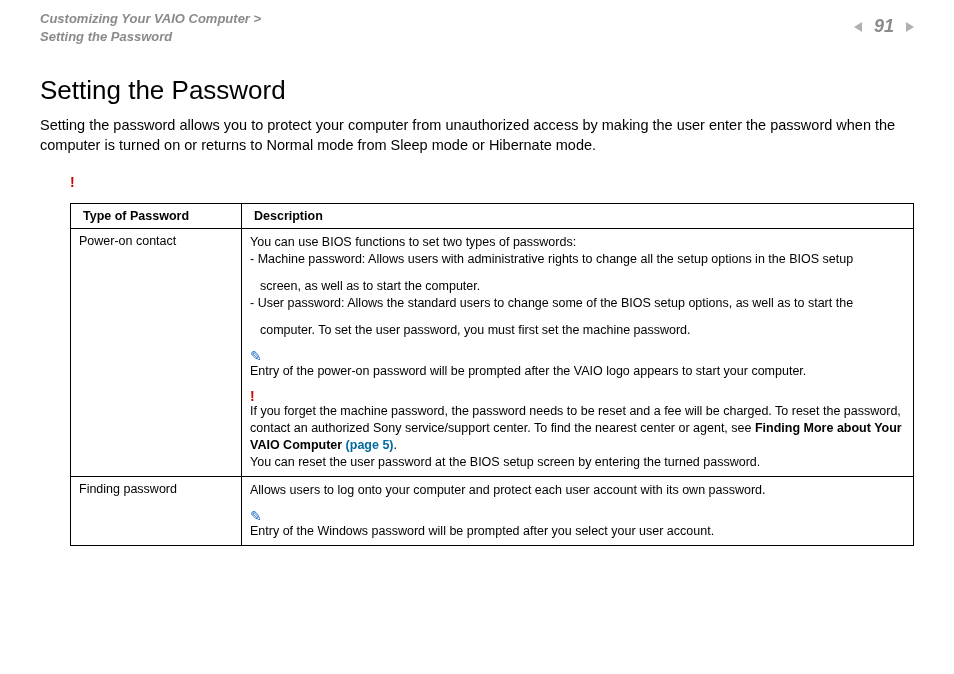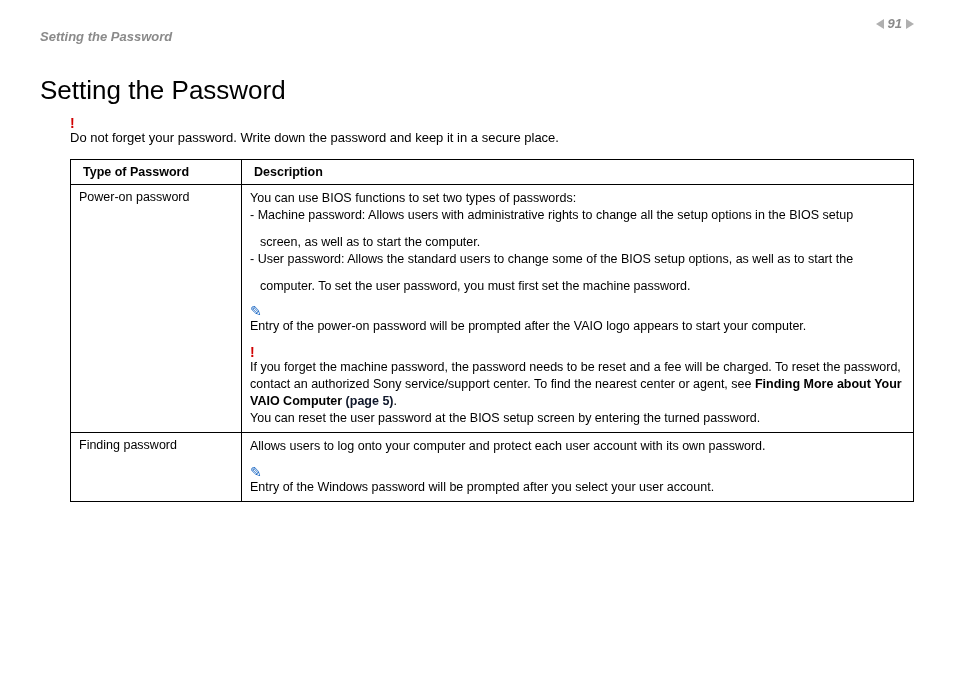--- a/index.html
+++ b/index.html
@@ -21,22 +21,22 @@
   .breadcrumb {
     font-size: 13px;
     font-weight: bold;
     font-style: italic;
     color: #8a8a8a;
     line-height: 1.35;
   }
   .pager {
     display: flex;
     align-items: center;
-    gap: 4px;
-    font-size: 13px;
+    gap: 12px;
+    font-size: 18px;
     font-weight: bold;
     font-style: italic;
     color: #8a8a8a;
     margin-top: 6px;
   }
   .arrow-left, .arrow-right {
     width: 0; height: 0;
     border-top: 5px solid transparent;
     border-bottom: 5px solid transparent;
     display: inline-block;
@@ -87,56 +87,56 @@
   }
   th {
     font-weight: bold;
     background: #fff;
     padding-left: 12px;
   }
   th.col-type { width: 150px; }
   .desc-line { margin: 0; line-height: 1.35; }
   .indent { padding-left: 10px; margin-top: 10px; }
   .spacer { height: 10px; }
-  .link { color: #0f172a; font-weight: bold; }
+  .link { color: #0369a1; font-weight: bold; }
   .bold { font-weight: bold; }
 </style>
 </head>
 <body>
 
 <div class="header">
   <div class="breadcrumb">
-    <br>
+    <span>Customizing Your VAIO Computer &gt;</span><br>
     <span>Setting the Password</span>
   </div>
   <div class="pager">
     <span class="arrow-left"></span>
     <span>91</span>
     <span class="arrow-right"></span>
   </div>
 </div>
 
 <div class="content">
   <h1>Setting the Password</h1>
+  <div class="intro">Setting the password allows you to protect your computer from unauthorized access by making the user enter the password when the computer is turned on or returns to Normal mode from Sleep mode or Hibernate mode.</div>
 
   <div class="warn-block">
     <div class="bang">!</div>
-    <div>Do not forget your password. Write down the password and keep it in a secure place.</div>
   </div>
 
   <table>
     <thead>
       <tr>
         <th class="col-type">Type of Password</th>
         <th>Description</th>
       </tr>
     </thead>
     <tbody>
       <tr>
-        <td>Power-on password</td>
+        <td>Power-on contact</td>
         <td>
           <p class="desc-line">You can use BIOS functions to set two types of passwords:</p>
           <p class="desc-line">- Machine password: Allows users with administrative rights to change all the setup options in the BIOS setup</p>
           <p class="desc-line indent">screen, as well as to start the computer.</p>
           <p class="desc-line">- User password: Allows the standard users to change some of the BIOS setup options, as well as to start the</p>
           <p class="desc-line indent">computer. To set the user password, you must first set the machine password.</p>
           <div class="spacer"></div>
           <div class="note-pencil">✎</div>
           <p class="desc-line">Entry of the power-on password will be prompted after the VAIO logo appears to start your computer.</p>
           <div class="spacer"></div>

